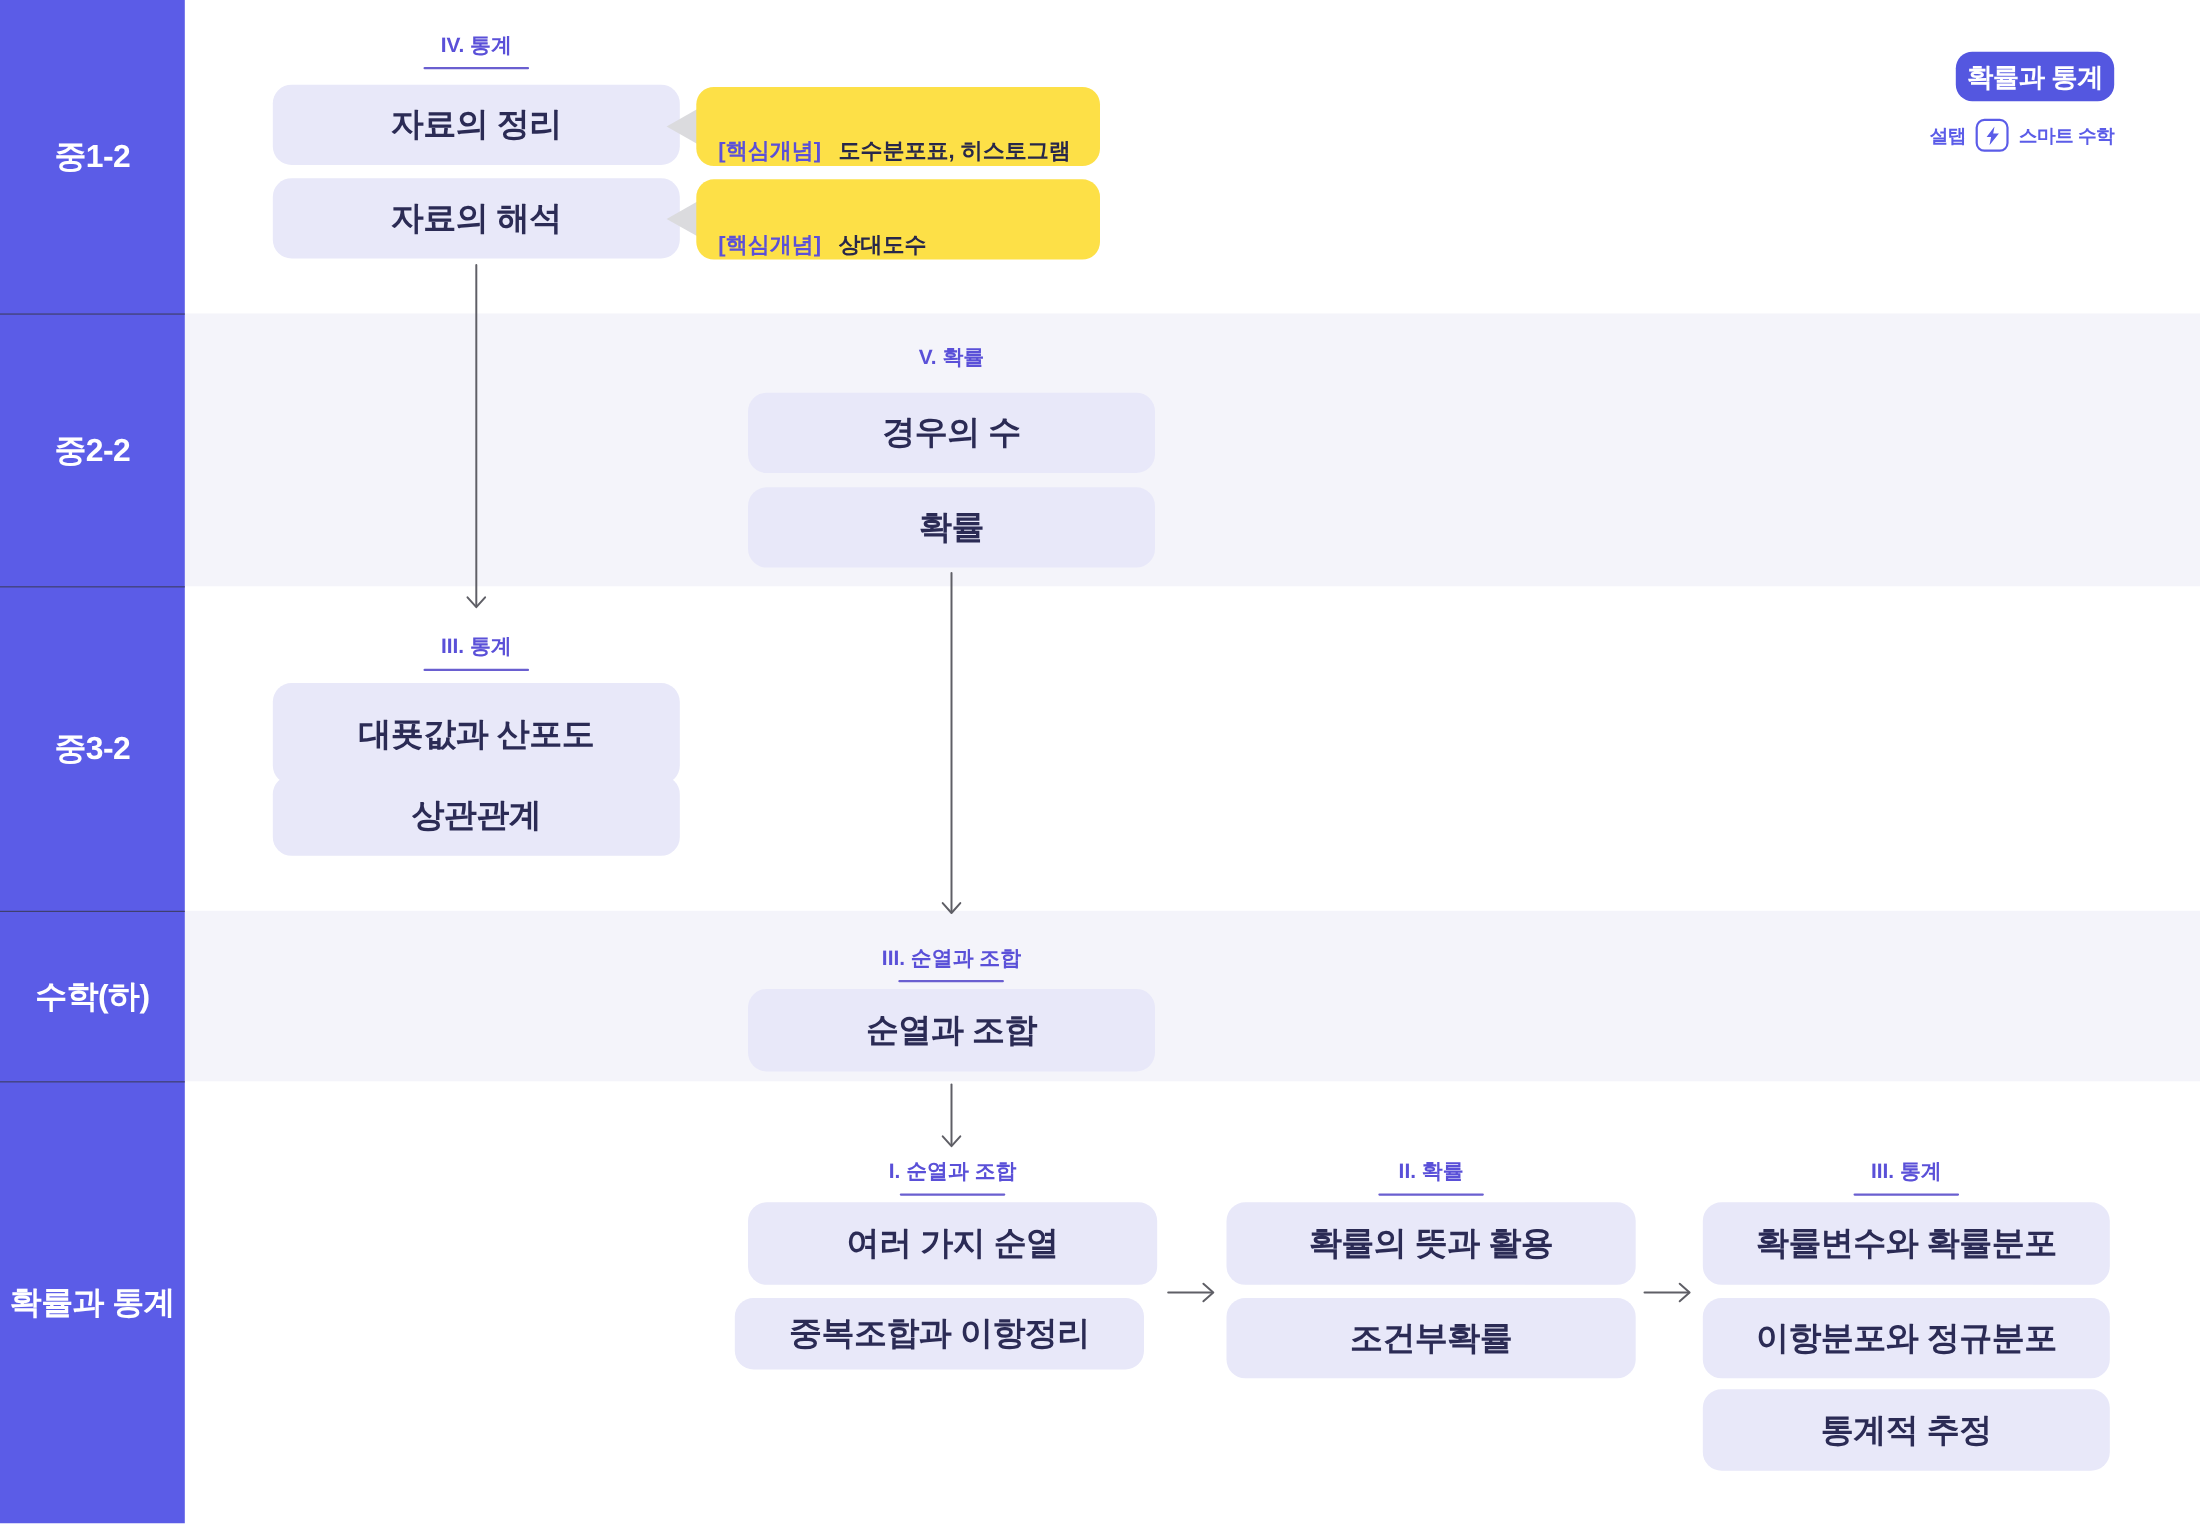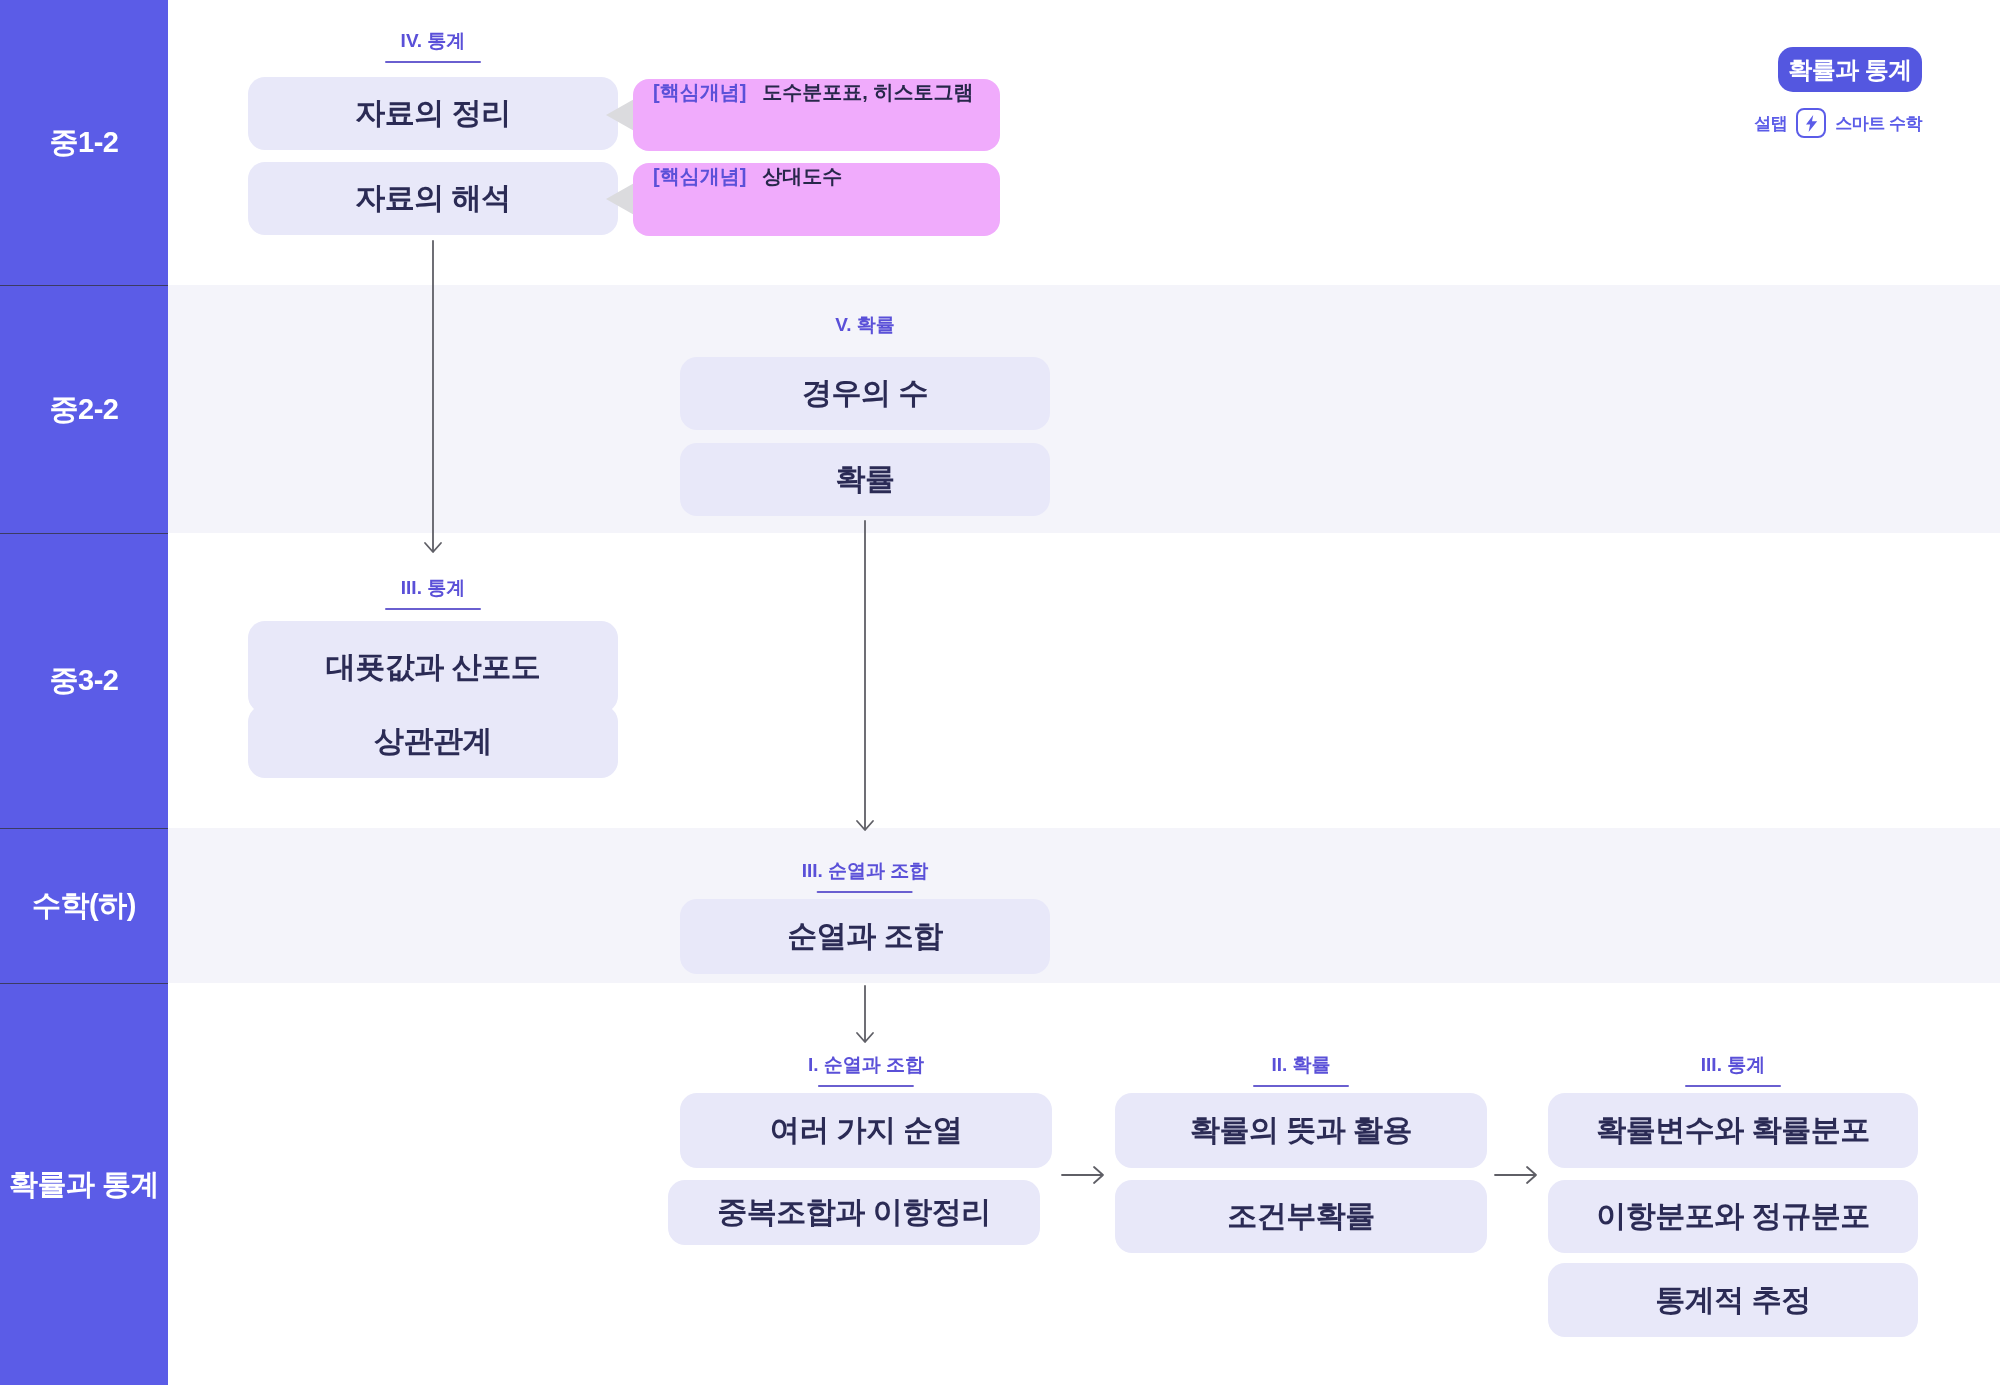--- a/index.html
+++ b/index.html
@@ -54,23 +54,23 @@
     border-radius:17px;
     display:flex;align-items:center;justify-content:center;
     font-size:30px;font-weight:700;color:#2b2b55;
     letter-spacing:-0.5px;
     white-space:nowrap;
   }
   
   .tooltip{
     position:absolute;
     box-sizing:border-box;
-    background:#f0abfc;
+    background:#fde047;
     border-radius:16px;
-    display:flex;align-items:flex-start;
+    display:flex;align-items:flex-end;
     padding:0 20px;gap:16px;
     white-space:nowrap;
   }
   .tip-tag{color:#5b50d8;font-weight:700;font-size:20px;}
   .tip-text{color:#27274a;font-weight:600;font-size:20px;}
   .tooltip-tri{
     position:absolute;width:0;height:0;
     border-top:17px solid transparent;
     border-bottom:17px solid transparent;
     border-right:30px solid #dbdbde;

